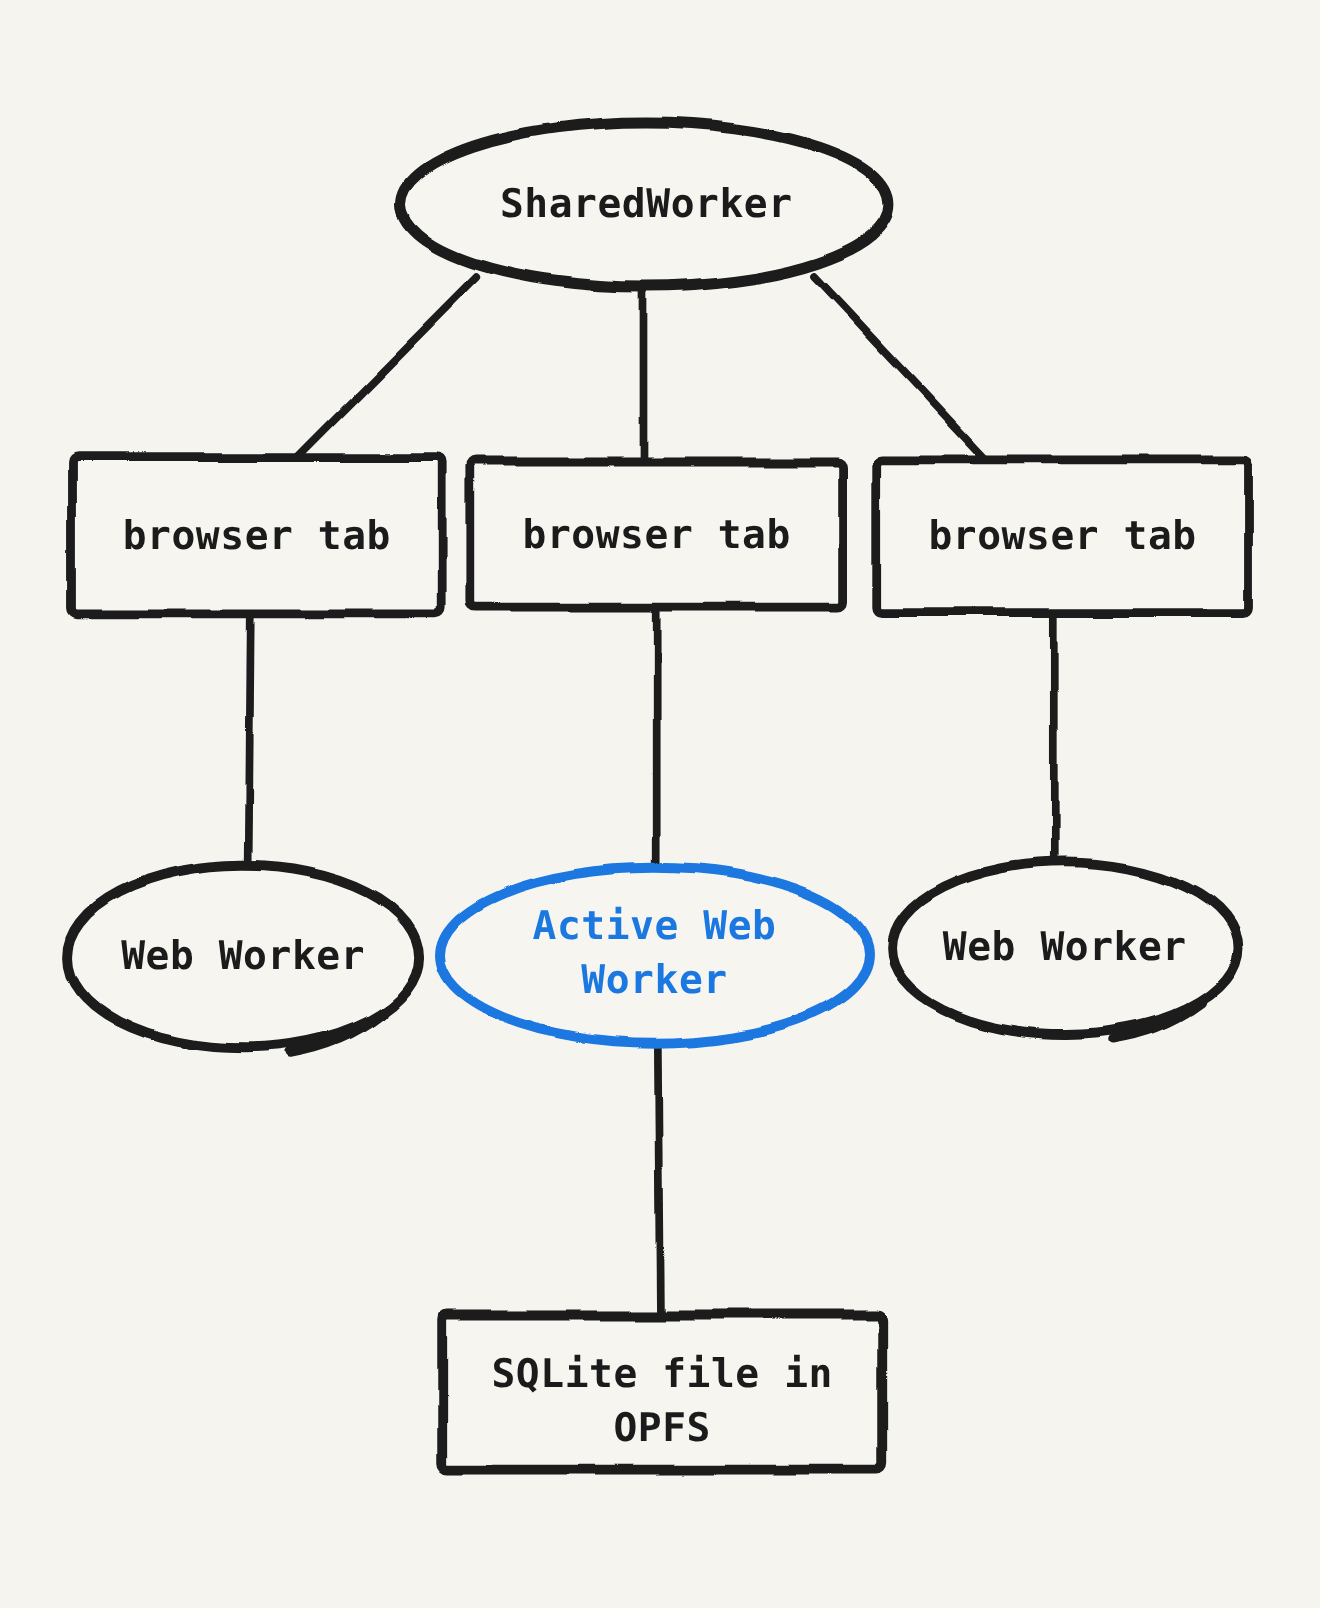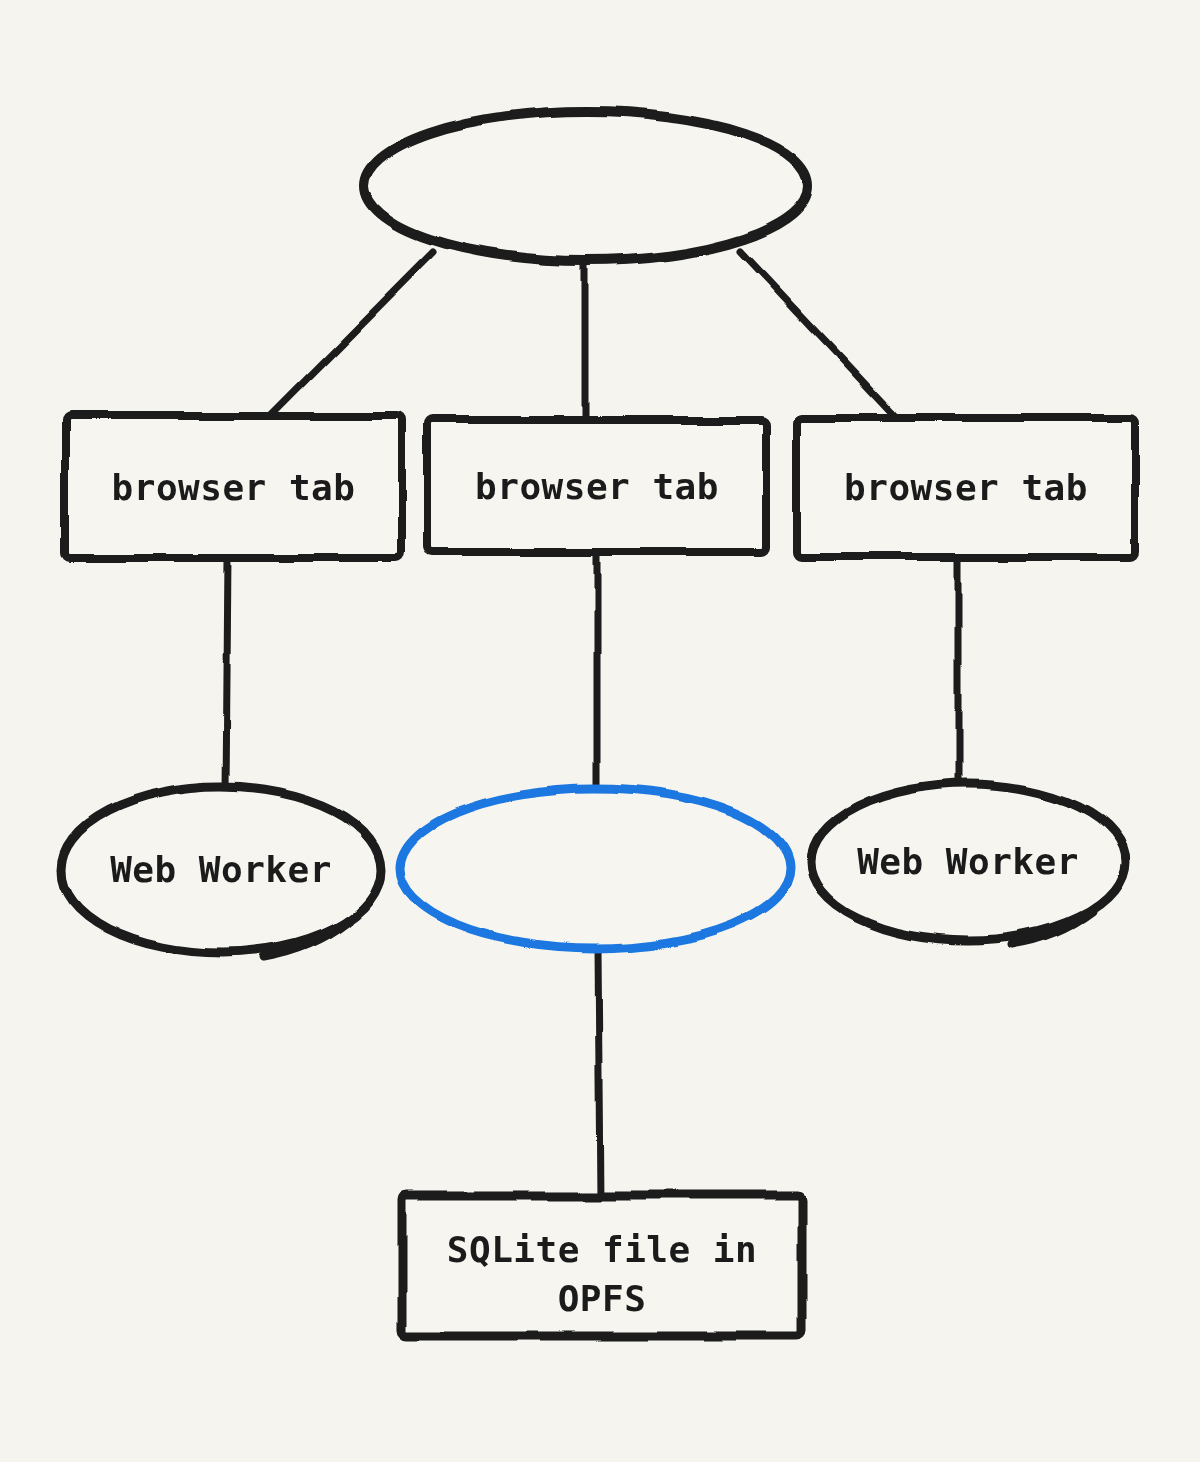--- a/index.html
+++ b/index.html
@@ -76,29 +76,34 @@
 
       <ellipse cx="595" cy="868" rx="195" ry="80" stroke="#1a78e0" stroke-width="9" fill="#F6F5F0"></ellipse>
 
       <ellipse cx="968" cy="862" rx="157" ry="78" stroke-width="9" fill="#F6F5F0"></ellipse>
       <path d="M 1092 912 Q 1058 938 1012 945" stroke-width="9"></path>
 
       <rect x="402" y="1195" width="400" height="141" rx="5" stroke-width="9" fill="#F6F5F0"></rect>
     </g>
   </svg>
 
+  <div class="label" style="left:365px; top:111px; width:445px; height:150px;">SharedWorker</div>
 
   <div class="label" style="left:65px; top:418px; width:337px; height:140px;">browser tab</div>
 
   <div class="label" style="left:428px; top:422px; width:338px; height:130px;">browser tab</div>
 
   <div class="label" style="left:797px; top:420px; width:338px; height:137px;">browser tab</div>
 
   <div class="label" style="left:61px; top:789px; width:320px; height:162px;">Web Worker</div>
 
+  <div class="label accent" style="left:400px; top:790px; width:390px; height:156px;">
+    <span>Active Web</span>
+    <span>Worker</span>
+  </div>
 
   <div class="label" style="left:811px; top:786px; width:314px; height:152px;">Web Worker</div>
 
   <div class="label" style="left:402px; top:1206px; width:400px; height:137px;">
     <span>SQLite file in</span>
     <span>OPFS</span>
   </div>
 
 </div>
 

